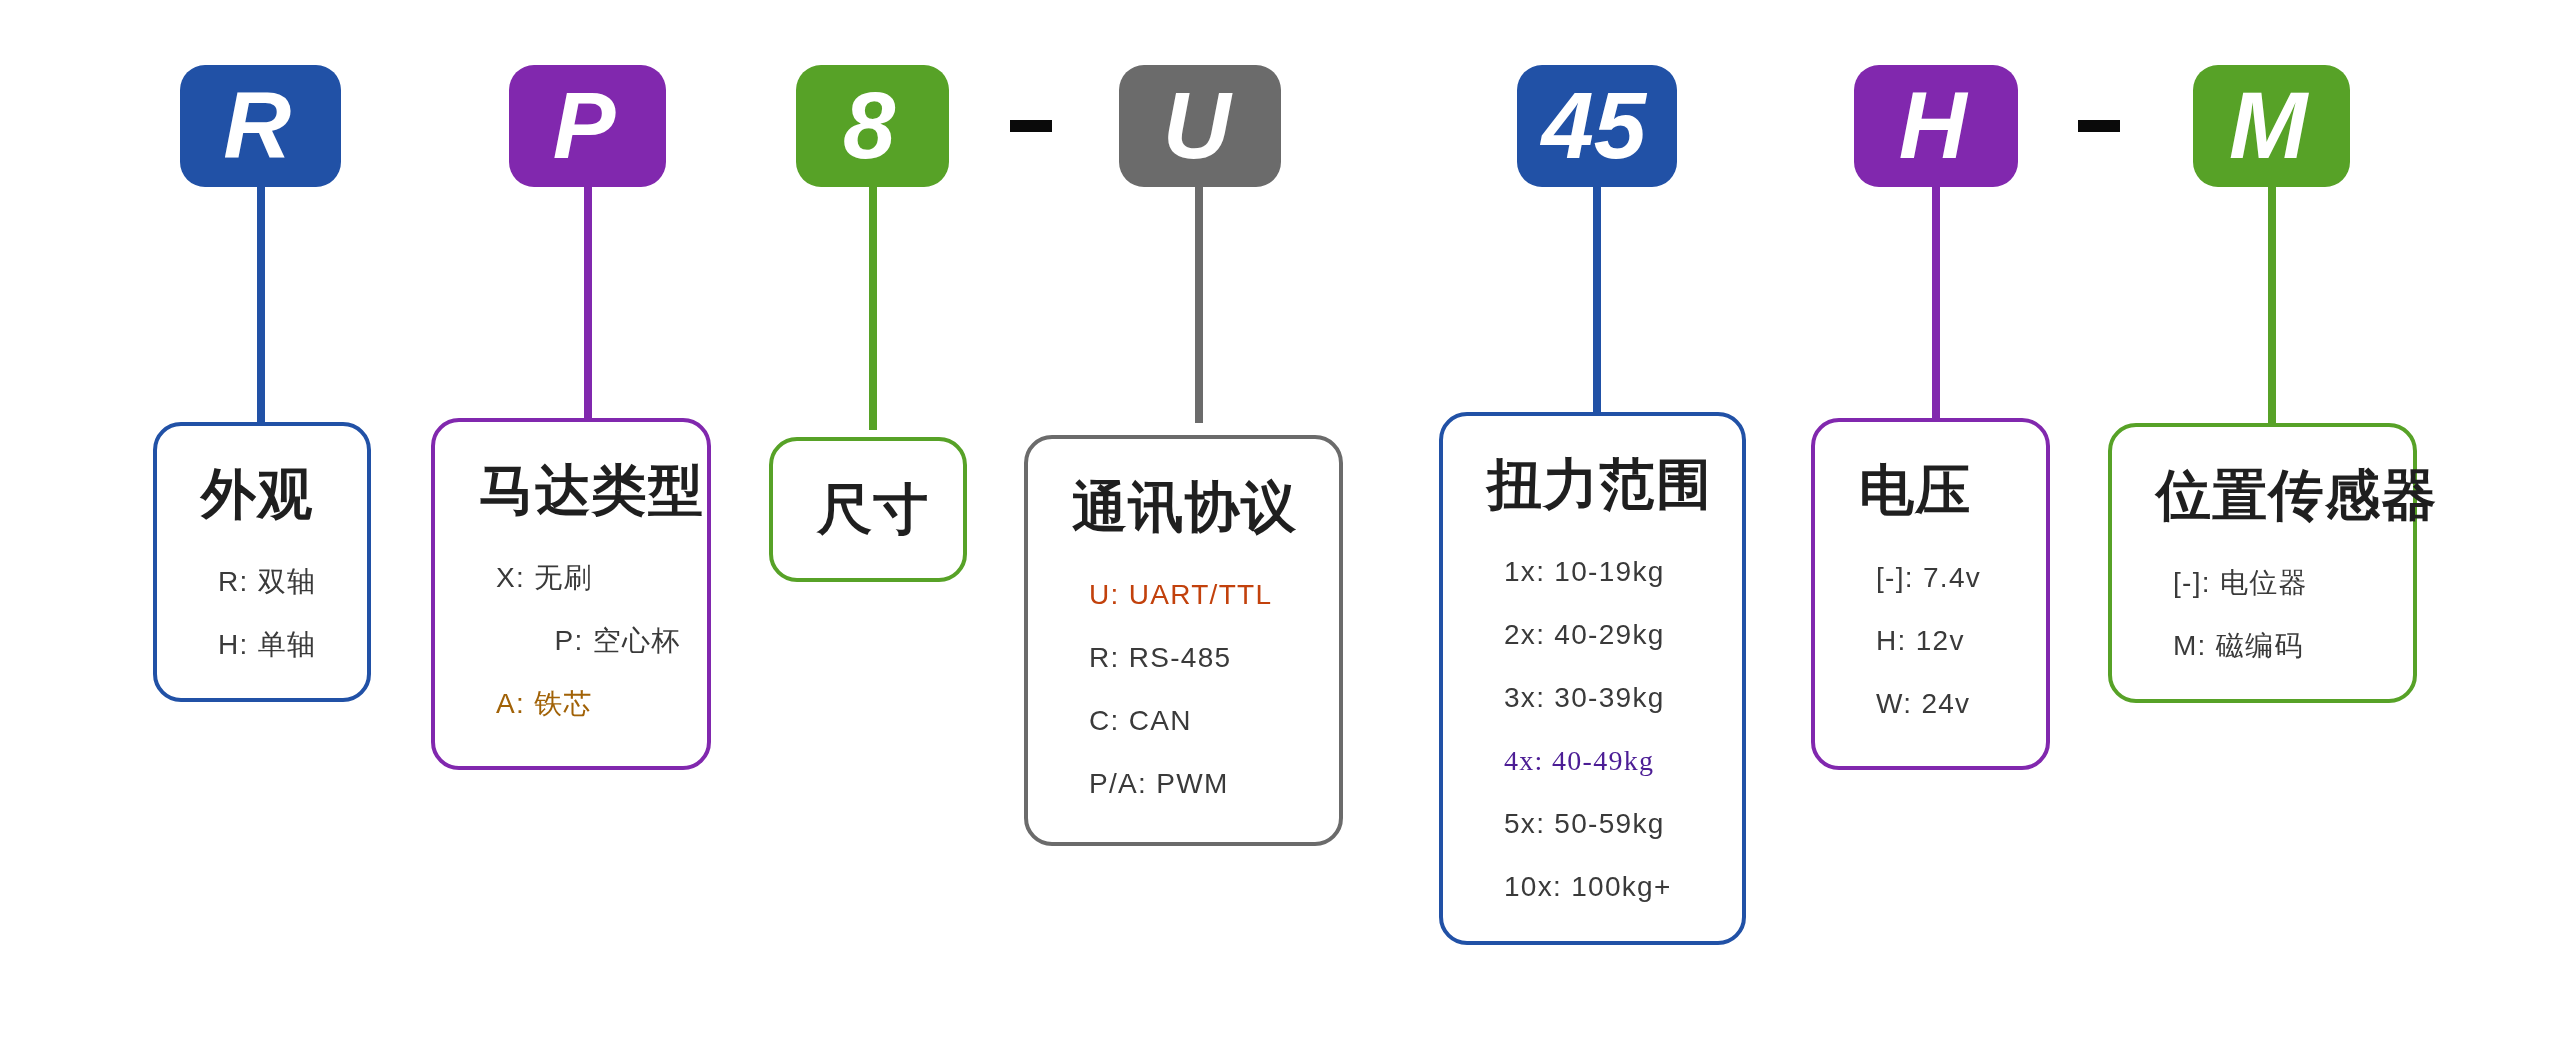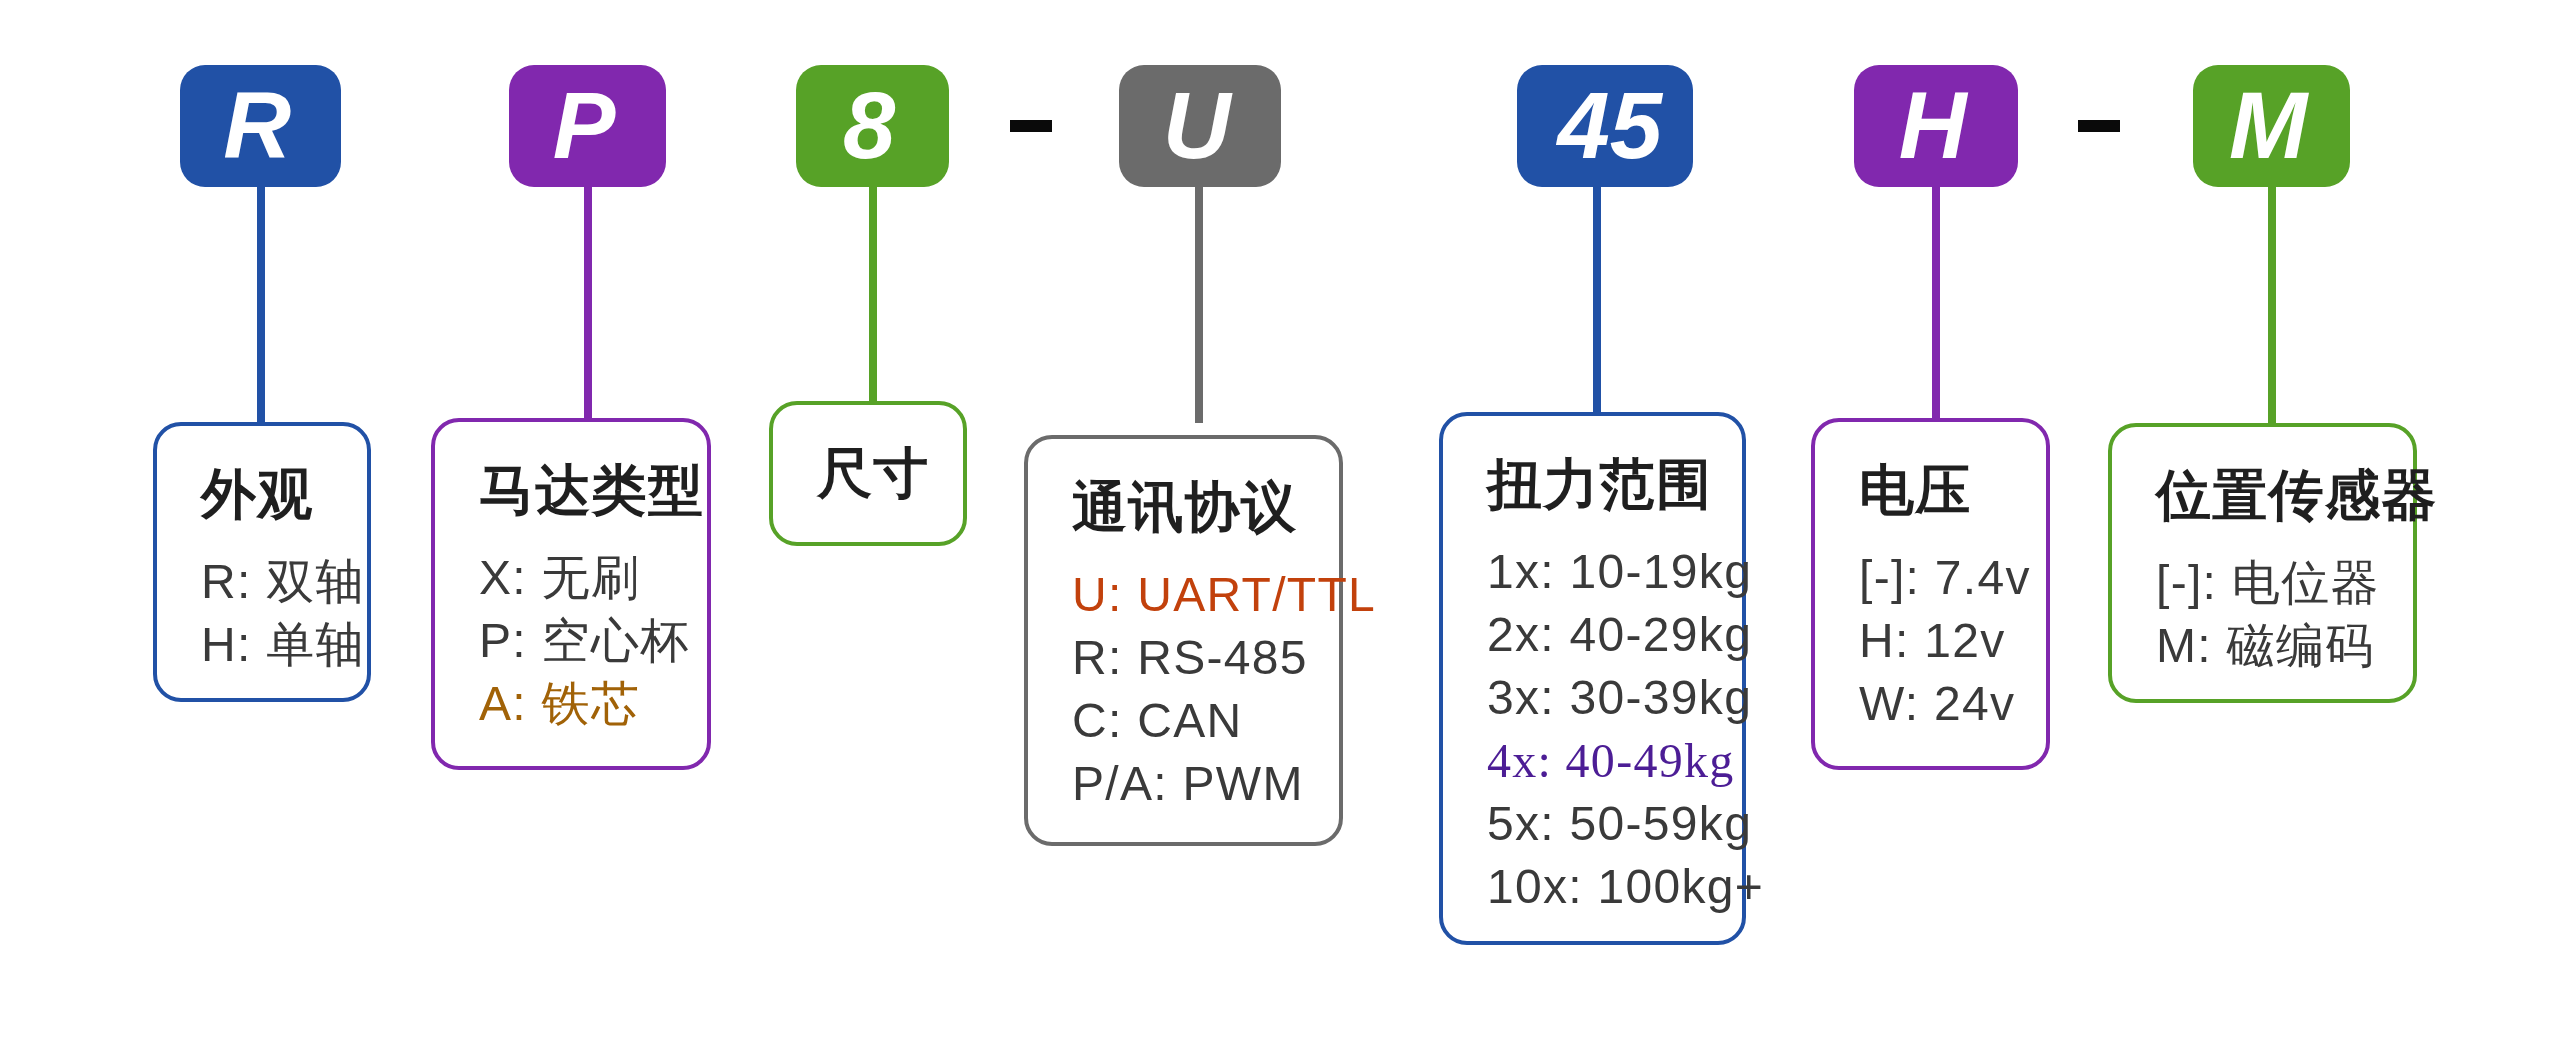--- a/index.html
+++ b/index.html
@@ -64,45 +64,46 @@
   .box-title {
     font-size: 55px;
     font-weight: bold;
     line-height: 1.15;
     letter-spacing: 1.3px;
     margin: 0 0 24px 0;
     white-space: nowrap;
   }
   .box.center-title .box-title { margin: 0; }
   .box-item {
-    font-size: 48px;
+    font-size: 28px;
     line-height: 63px;
     letter-spacing: 1.3px;
     white-space: nowrap;
+    margin-left: 17px;
   }
 </style>
 </head>
 <body>
 
 <div class="stage" style="background: rgb(255, 255, 255);">
 
 <div class="badge" style="left: 180px; width: 161px; background: rgb(33, 81, 166);">
       <span class="badge-label" style="color: rgb(255, 255, 255);">R</span>
     </div>
     <div class="badge" style="left: 509px; width: 157px; background: rgb(129, 40, 174);">
       <span class="badge-label" style="color: rgb(255, 255, 255);">P</span>
     </div>
     <div class="badge" style="left: 796px; width: 153px; background: rgb(87, 162, 39);">
       <span class="badge-label" style="color: rgb(255, 255, 255);">8</span>
     </div>
     <div class="sep" style="left: 1010px; width: 42px; background: rgb(10, 10, 10);"></div>
     <div class="badge" style="left: 1119px; width: 162px; background: rgb(107, 107, 107);">
       <span class="badge-label" style="color: rgb(255, 255, 255);">U</span>
     </div>
-    <div class="badge" style="left: 1517px; width: 160px; background: rgb(33, 81, 166); padding-left: 16px;">
+    <div class="badge" style="left: 1517px; width: 160px; background: rgb(33, 81, 166);">
       <span class="badge-label" style="color: rgb(255, 255, 255);">45</span>
     </div>
     <div class="badge" style="left: 1854px; width: 164px; background: rgb(129, 40, 174);">
       <span class="badge-label" style="color: rgb(255, 255, 255);">H</span>
     </div>
     <div class="sep" style="left: 2078px; width: 42px; background: rgb(10, 10, 10);"></div>
     <div class="badge" style="left: 2193px; width: 157px; background: rgb(87, 162, 39);">
       <span class="badge-label" style="color: rgb(255, 255, 255);">M</span>
     </div>
     <div class="line" style="left: 257px; top: 185px; height: 243px; background: rgb(33, 81, 166);"></div>
@@ -116,21 +117,21 @@
     <div class="line" style="left: 584px; top: 185px; height: 240px; background: rgb(129, 40, 174);"></div>
     <div class="box" style="left: 431px; top: 418px; width: 280px; height: 352px; border-color: rgb(129, 40, 174);">
       <div class="box-title" style="color: rgb(31, 31, 31);">马达类型</div>
       <div class="box-items">
         <div class="box-item" style="color: rgb(58, 58, 58);">X: 无刷</div>
         <div class="box-item" style="color: rgb(58, 58, 58); text-align: right;">P: 空心杯</div>
         <div class="box-item" style="color: #a16207;">A: 铁芯</div>
       </div>
     </div>
     <div class="line" style="left: 869px; top: 185px; height: 245px; background: rgb(87, 162, 39);"></div>
-    <div class="box center-title" style="left: 769px; top: 401px; width: 198px; height: 145px; border-color: rgb(87, 162, 39);">
+    <div class="box center-title" style="left: 769px; top: 437px; width: 198px; height: 145px; border-color: rgb(87, 162, 39);">
       <div class="box-title" style="color: rgb(31, 31, 31);">尺寸</div>
 
     </div>
     <div class="line" style="left: 1195px; top: 185px; height: 238px; background: rgb(107, 107, 107);"></div>
     <div class="box" style="left: 1024px; top: 435px; width: 319px; height: 411px; border-color: rgb(107, 107, 107);">
       <div class="box-title" style="color: rgb(31, 31, 31);">通讯协议</div>
       <div class="box-items">
         <div class="box-item" style="color: #c2410c;">U: UART/TTL</div>
         <div class="box-item" style="color: rgb(58, 58, 58);">R: RS-485</div>
         <div class="box-item" style="color: rgb(58, 58, 58);">C: CAN</div>

